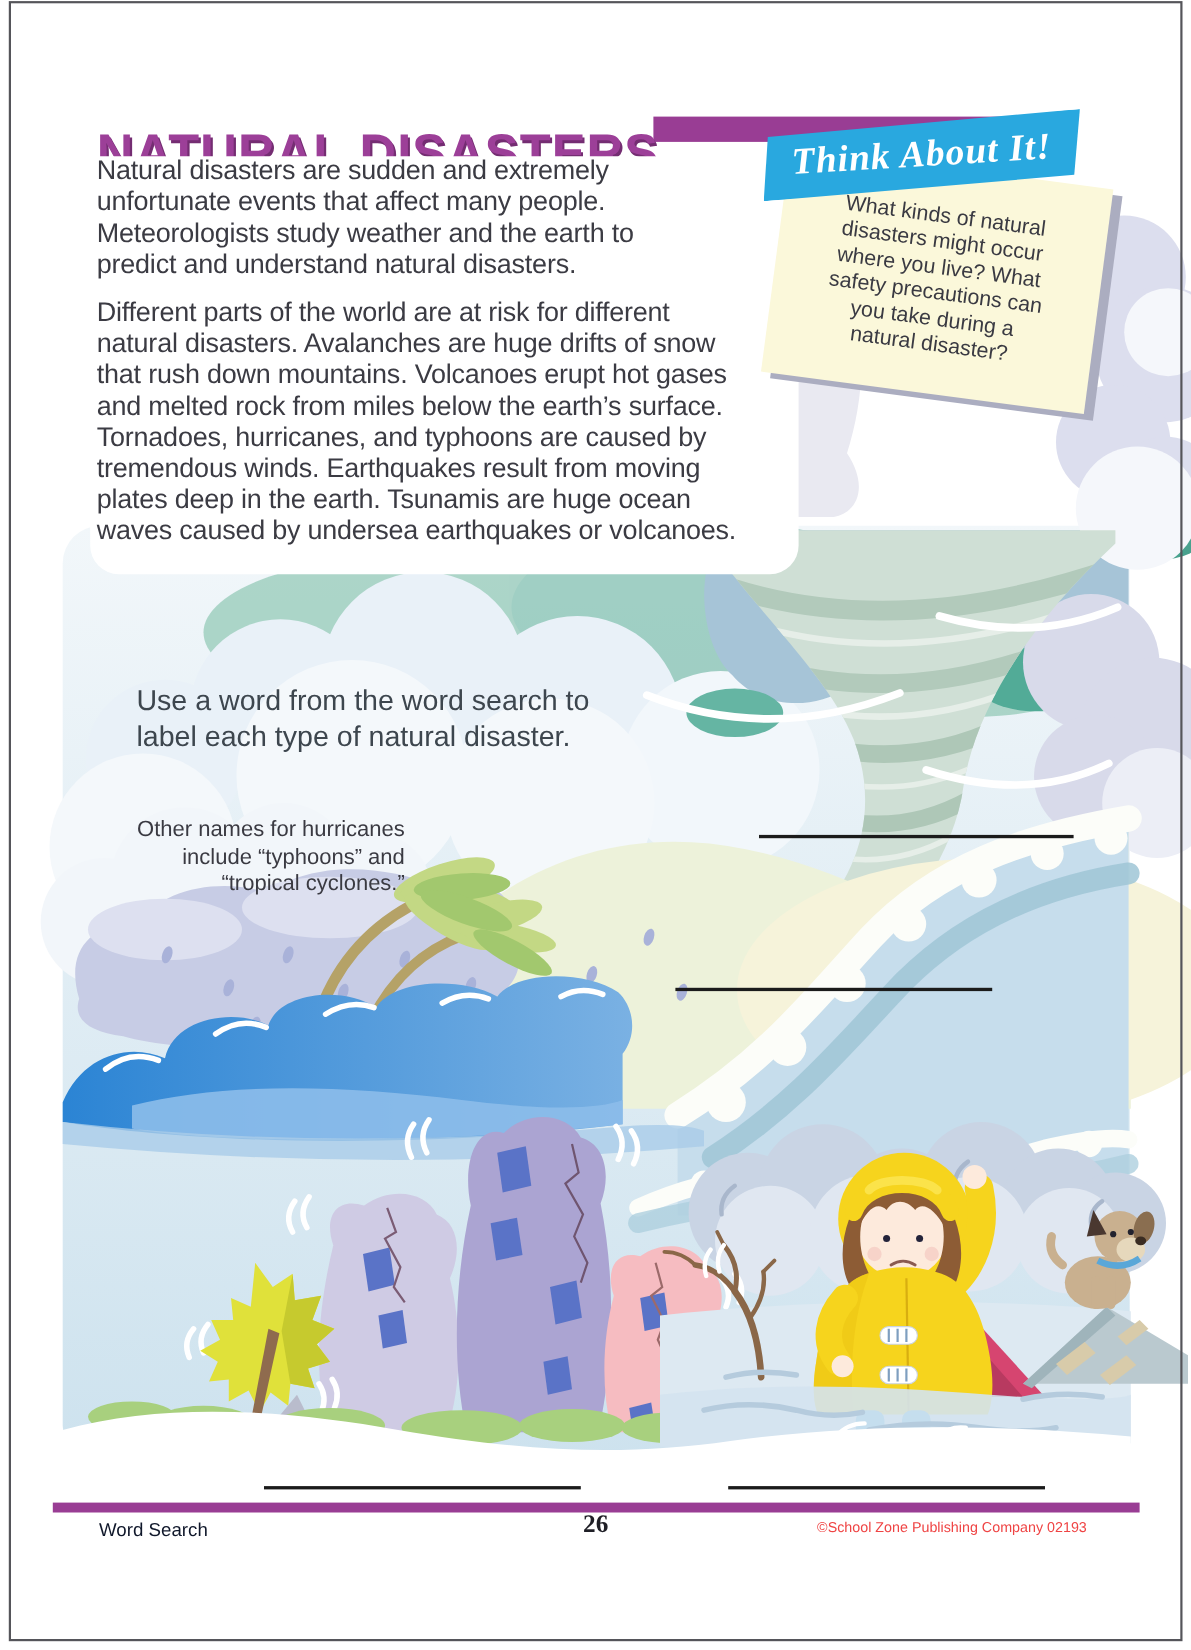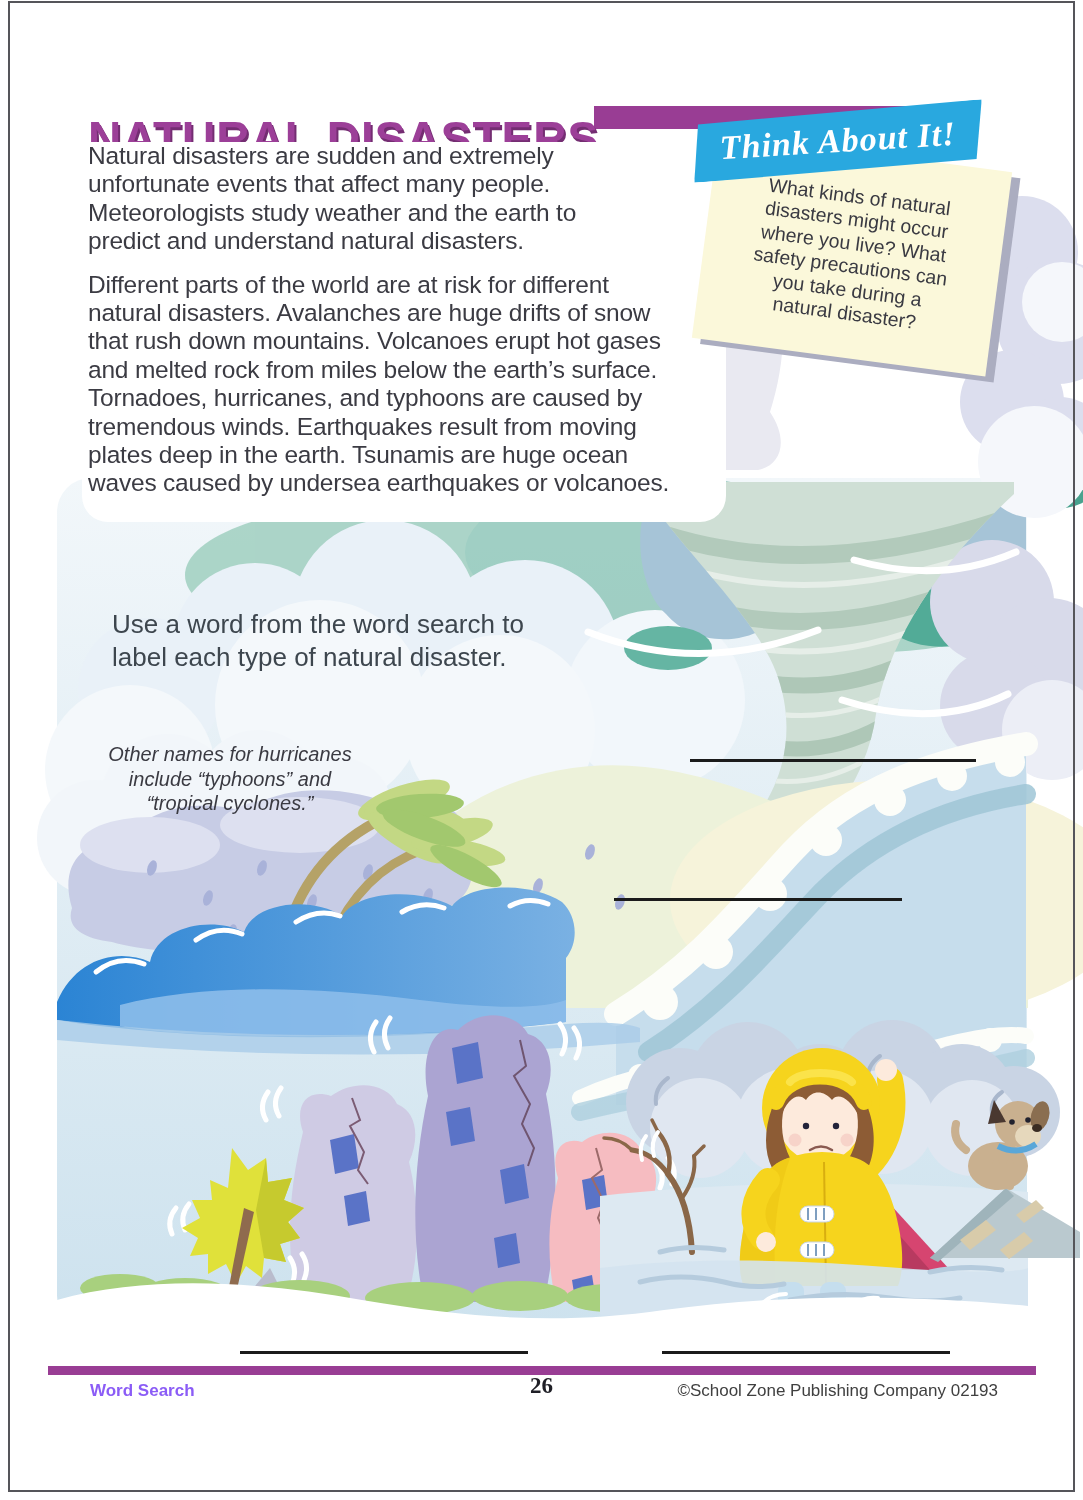--- a/index.html
+++ b/index.html
@@ -27,40 +27,40 @@
          display:flex;align-items:center;justify-content:center;}
   .note p{margin:0;font-size:19.5px;line-height:23.5px;color:#3a3a42;
          text-align:center;white-space:pre-line;}
 
   .para-panel{position:absolute;left:82px;top:142px;width:632px;z-index:5;
          background:#fff;border-radius:0 0 26px 26px;padding:0 6px 14px 6px;}
   .para{margin:0 0 15px 0;font-size:24.5px;line-height:28.4px;color:#3b3b43;
          white-space:pre-line;letter-spacing:-0.2px;}
   .para:last-child{margin-bottom:10px;}
 
-  .instruction{position:absolute;left:112px;top:608px;z-index:5;margin:0;
+  .instruction{position:absolute;left:112px;top:608px;z-index:5;margin:12px;
          font-size:26px;line-height:33px;color:#3d464e;white-space:pre-line;}
   .hurricane-note{position:absolute;left:92px;top:742px;width:276px;z-index:5;
          margin:0;font-size:20px;line-height:24.5px;color:#3a3a42;
-         text-align:center;white-space:pre-line;font-style:italic;}
+         text-align:right;white-space:pre-line;}
 
   .blank{position:absolute;height:0;border-top:3px solid #1b1b1b;z-index:6;}
   .blank.b1{left:690px;top:759px;width:286px;}
   .blank.b2{left:614px;top:898px;width:288px;}
   .blank.b3{left:240px;top:1351px;width:288px;}
   .blank.b4{left:662px;top:1351px;width:288px;}
 
   .footer-bar{position:absolute;left:48px;top:1366px;width:988px;height:9px;
          background:#993d94;z-index:6;}
   .footer-left{position:absolute;left:90px;top:1381px;font-size:17px;
-         color:#8b5cf6;z-index:6;font-weight:bold;}
+         color:#0f172a;z-index:6;}
   .footer-page{position:absolute;left:50%;transform:translateX(-50%);
          top:1373px;font-size:23px;font-weight:bold;color:#1f1f26;z-index:6;font-family:Liberation Serif, serif;}
-  .footer-right{position:absolute;right:85px;top:1381px;font-size:17px;
-         color:#404040;z-index:6;}
+  .footer-right{position:absolute;right:95px;top:1381px;font-size:13px;
+         color:#ef4444;z-index:6;}
 </style>
 </head>
 <body>
 
 <svg id="art" width="1083" height="1500" viewBox="0 0 1083 1500">
   <defs>
     <linearGradient id="skyG" x1="0" y1="0" x2="0" y2="1">
       <stop offset="0" stop-color="#f2f7fa"></stop>
         <stop offset="1" stop-color="#cde2ee"></stop>
     </linearGradient>

